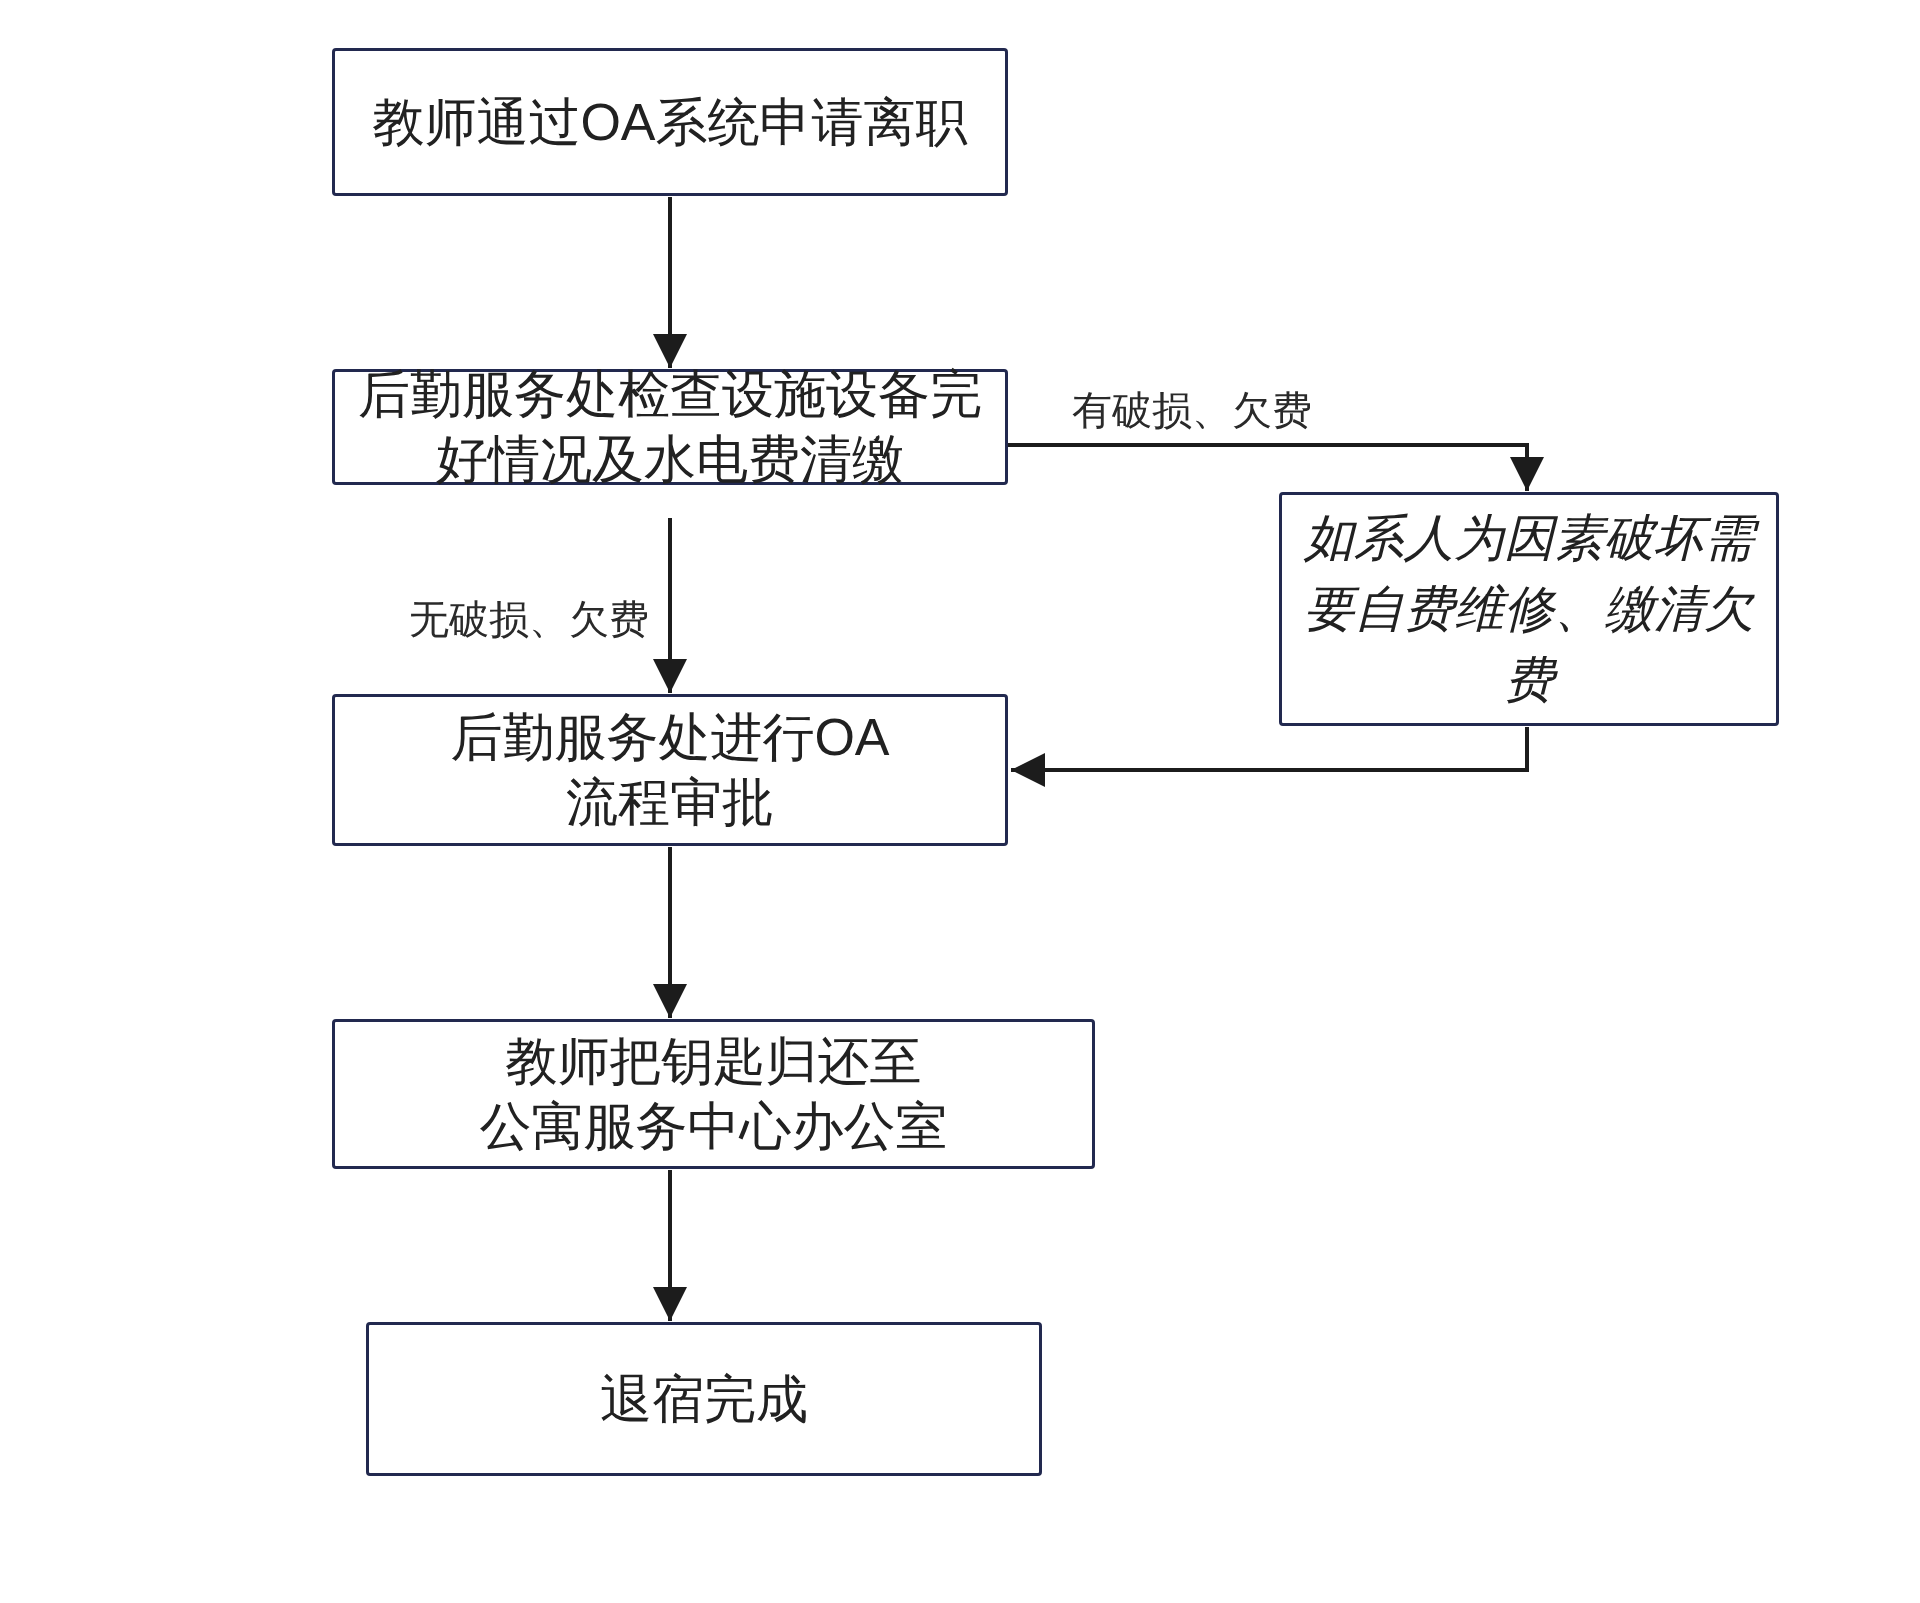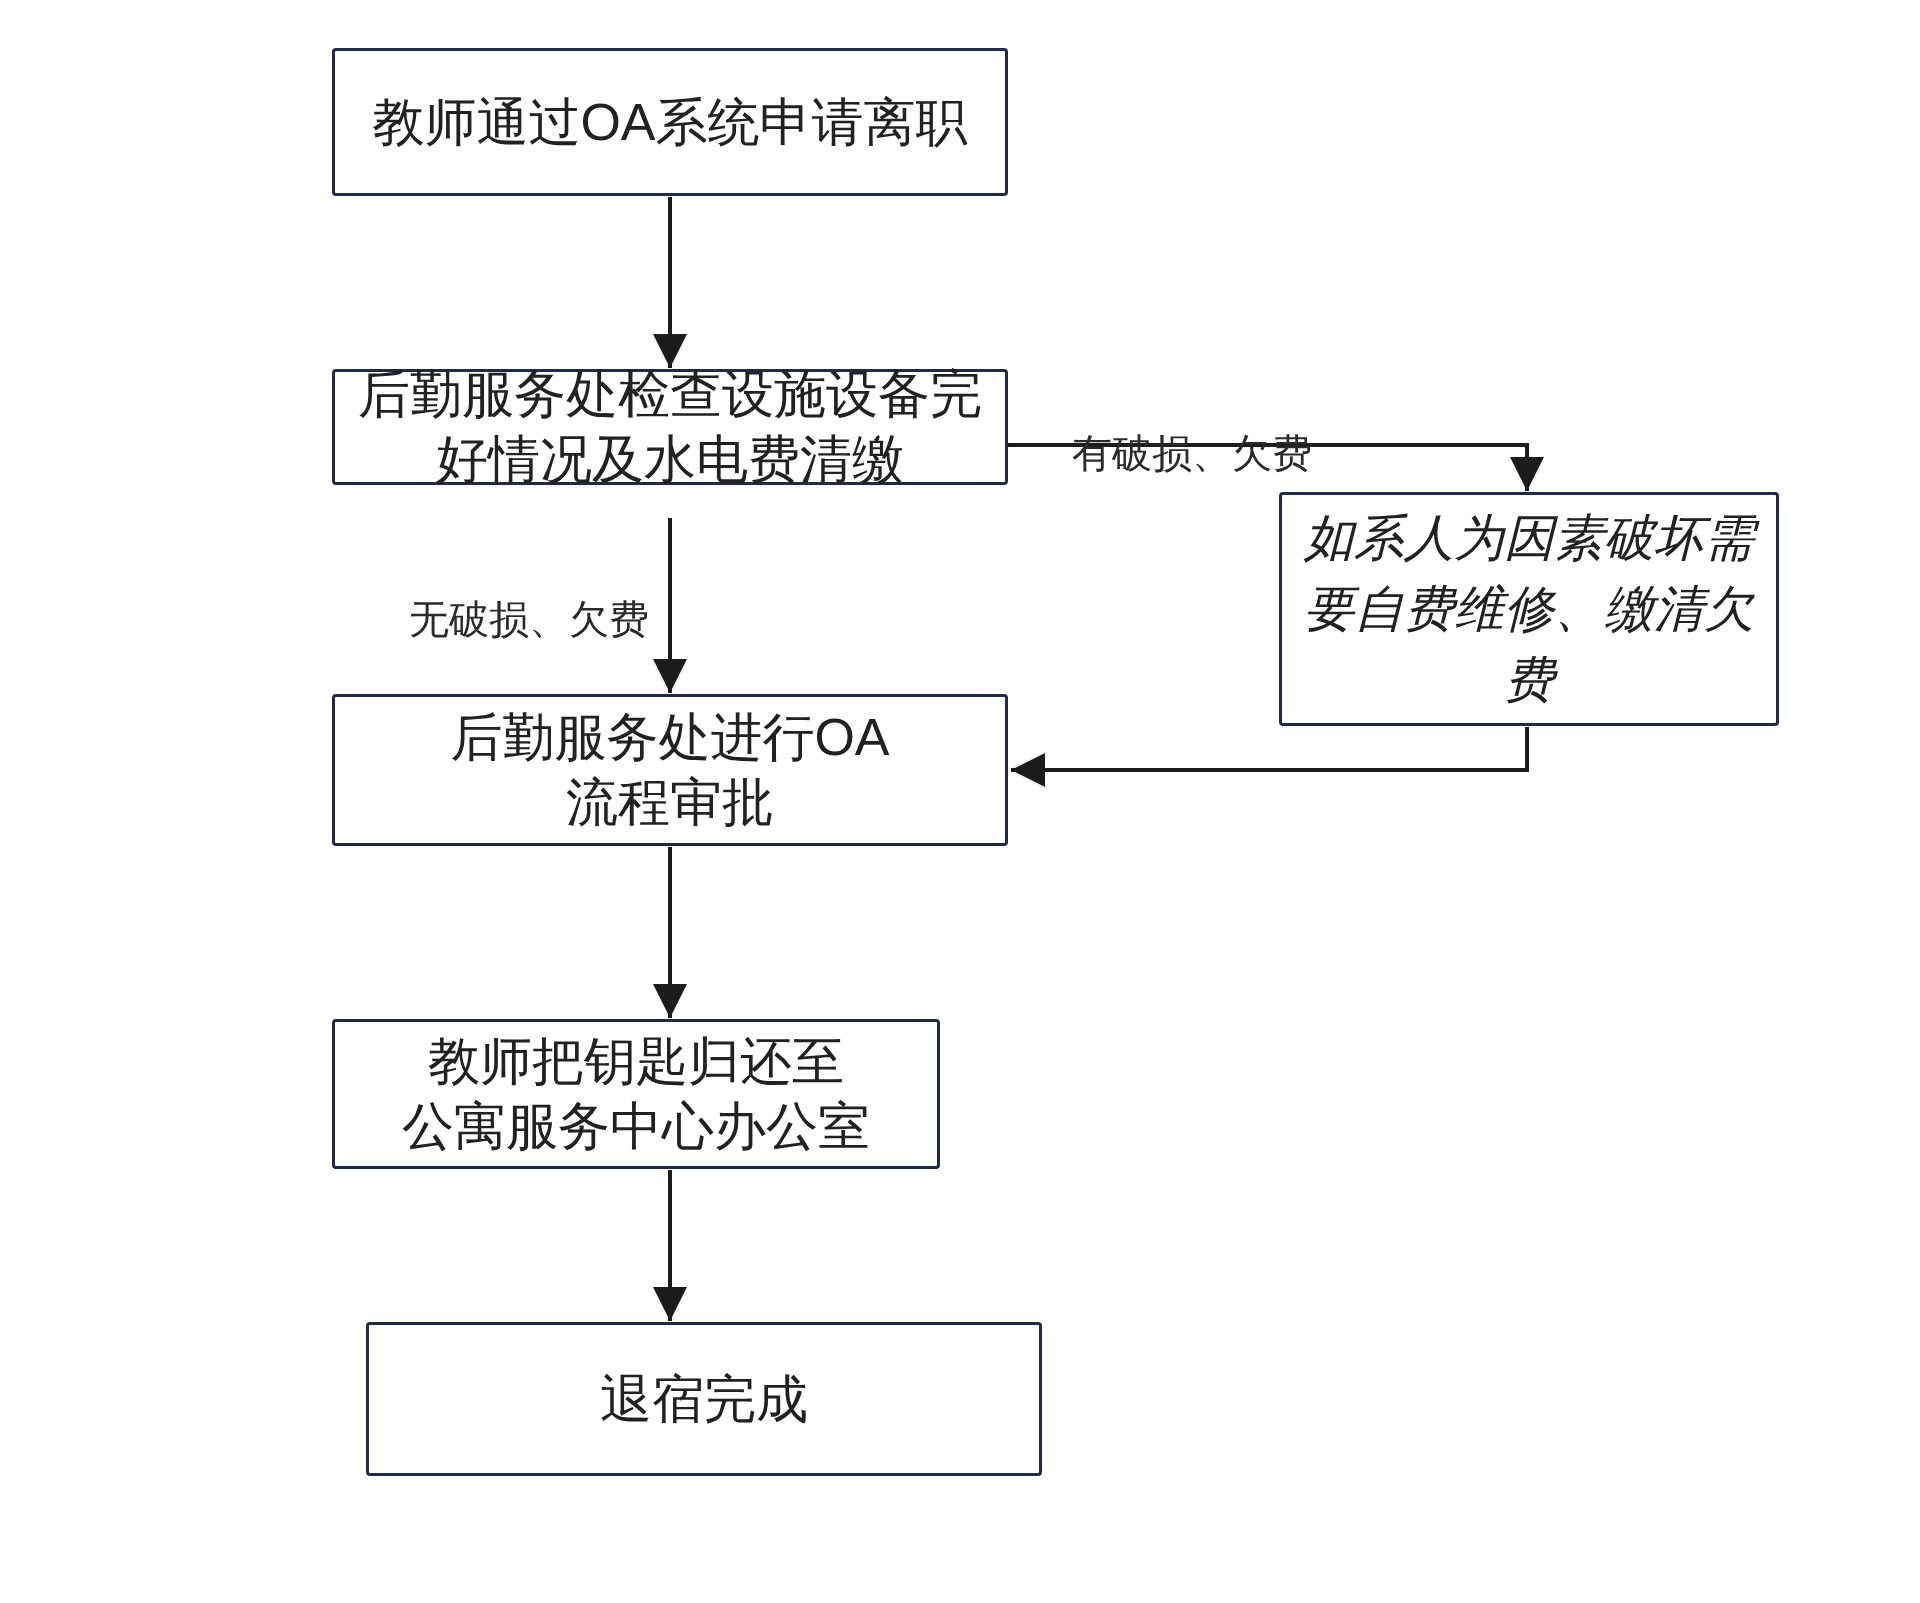--- a/index.html
+++ b/index.html
@@ -36,30 +36,30 @@
     color: #212121;
     font-size: 52px;
     line-height: 1.25;
     white-space: pre-line;
   }
   .node-apply        { left: 332px;  top: 48px;   width: 676px; height: 148px; }
   .node-inspect      { left: 332px;  top: 369px;  width: 676px; height: 116px; }
   .node-repair       { left: 1279px; top: 492px;  width: 500px; height: 234px;
                        font-size: 50px; line-height: 1.42; font-style: italic; }
   .node-approve      { left: 332px;  top: 694px;  width: 676px; height: 152px; text-align: center; }
-  .node-return-keys  { left: 332px;  top: 1019px; width: 608px; height: 150px; }
+  .node-return-keys  { left: 332px;  top: 1019px; width: 763px; height: 150px; }
   .node-done         { left: 332px;  top: 1322px; width: 676px; height: 154px; margin-left: 34px; }
   .edge-label {
     position: absolute;
     color: #2a2a2a;
     font-size: 40px;
     line-height: 1.1;
     white-space: nowrap;
   }
-  .label-has-issue { left: 1072px; top: 388px; margin-top: 43px; }
+  .label-has-issue { left: 1072px; top: 388px; }
   .label-no-issue  { left: 409px;  top: 597px; }
 </style>
 </head>
 <body>
 
 <div class="canvas">
 
   <svg class="connectors" viewBox="0 0 1920 1603" xmlns="http://www.w3.org/2000/svg">
     <defs>
       <marker id="arrowhead" markerUnits="userSpaceOnUse" markerWidth="36" markerHeight="36" refX="34" refY="17" orient="auto">

